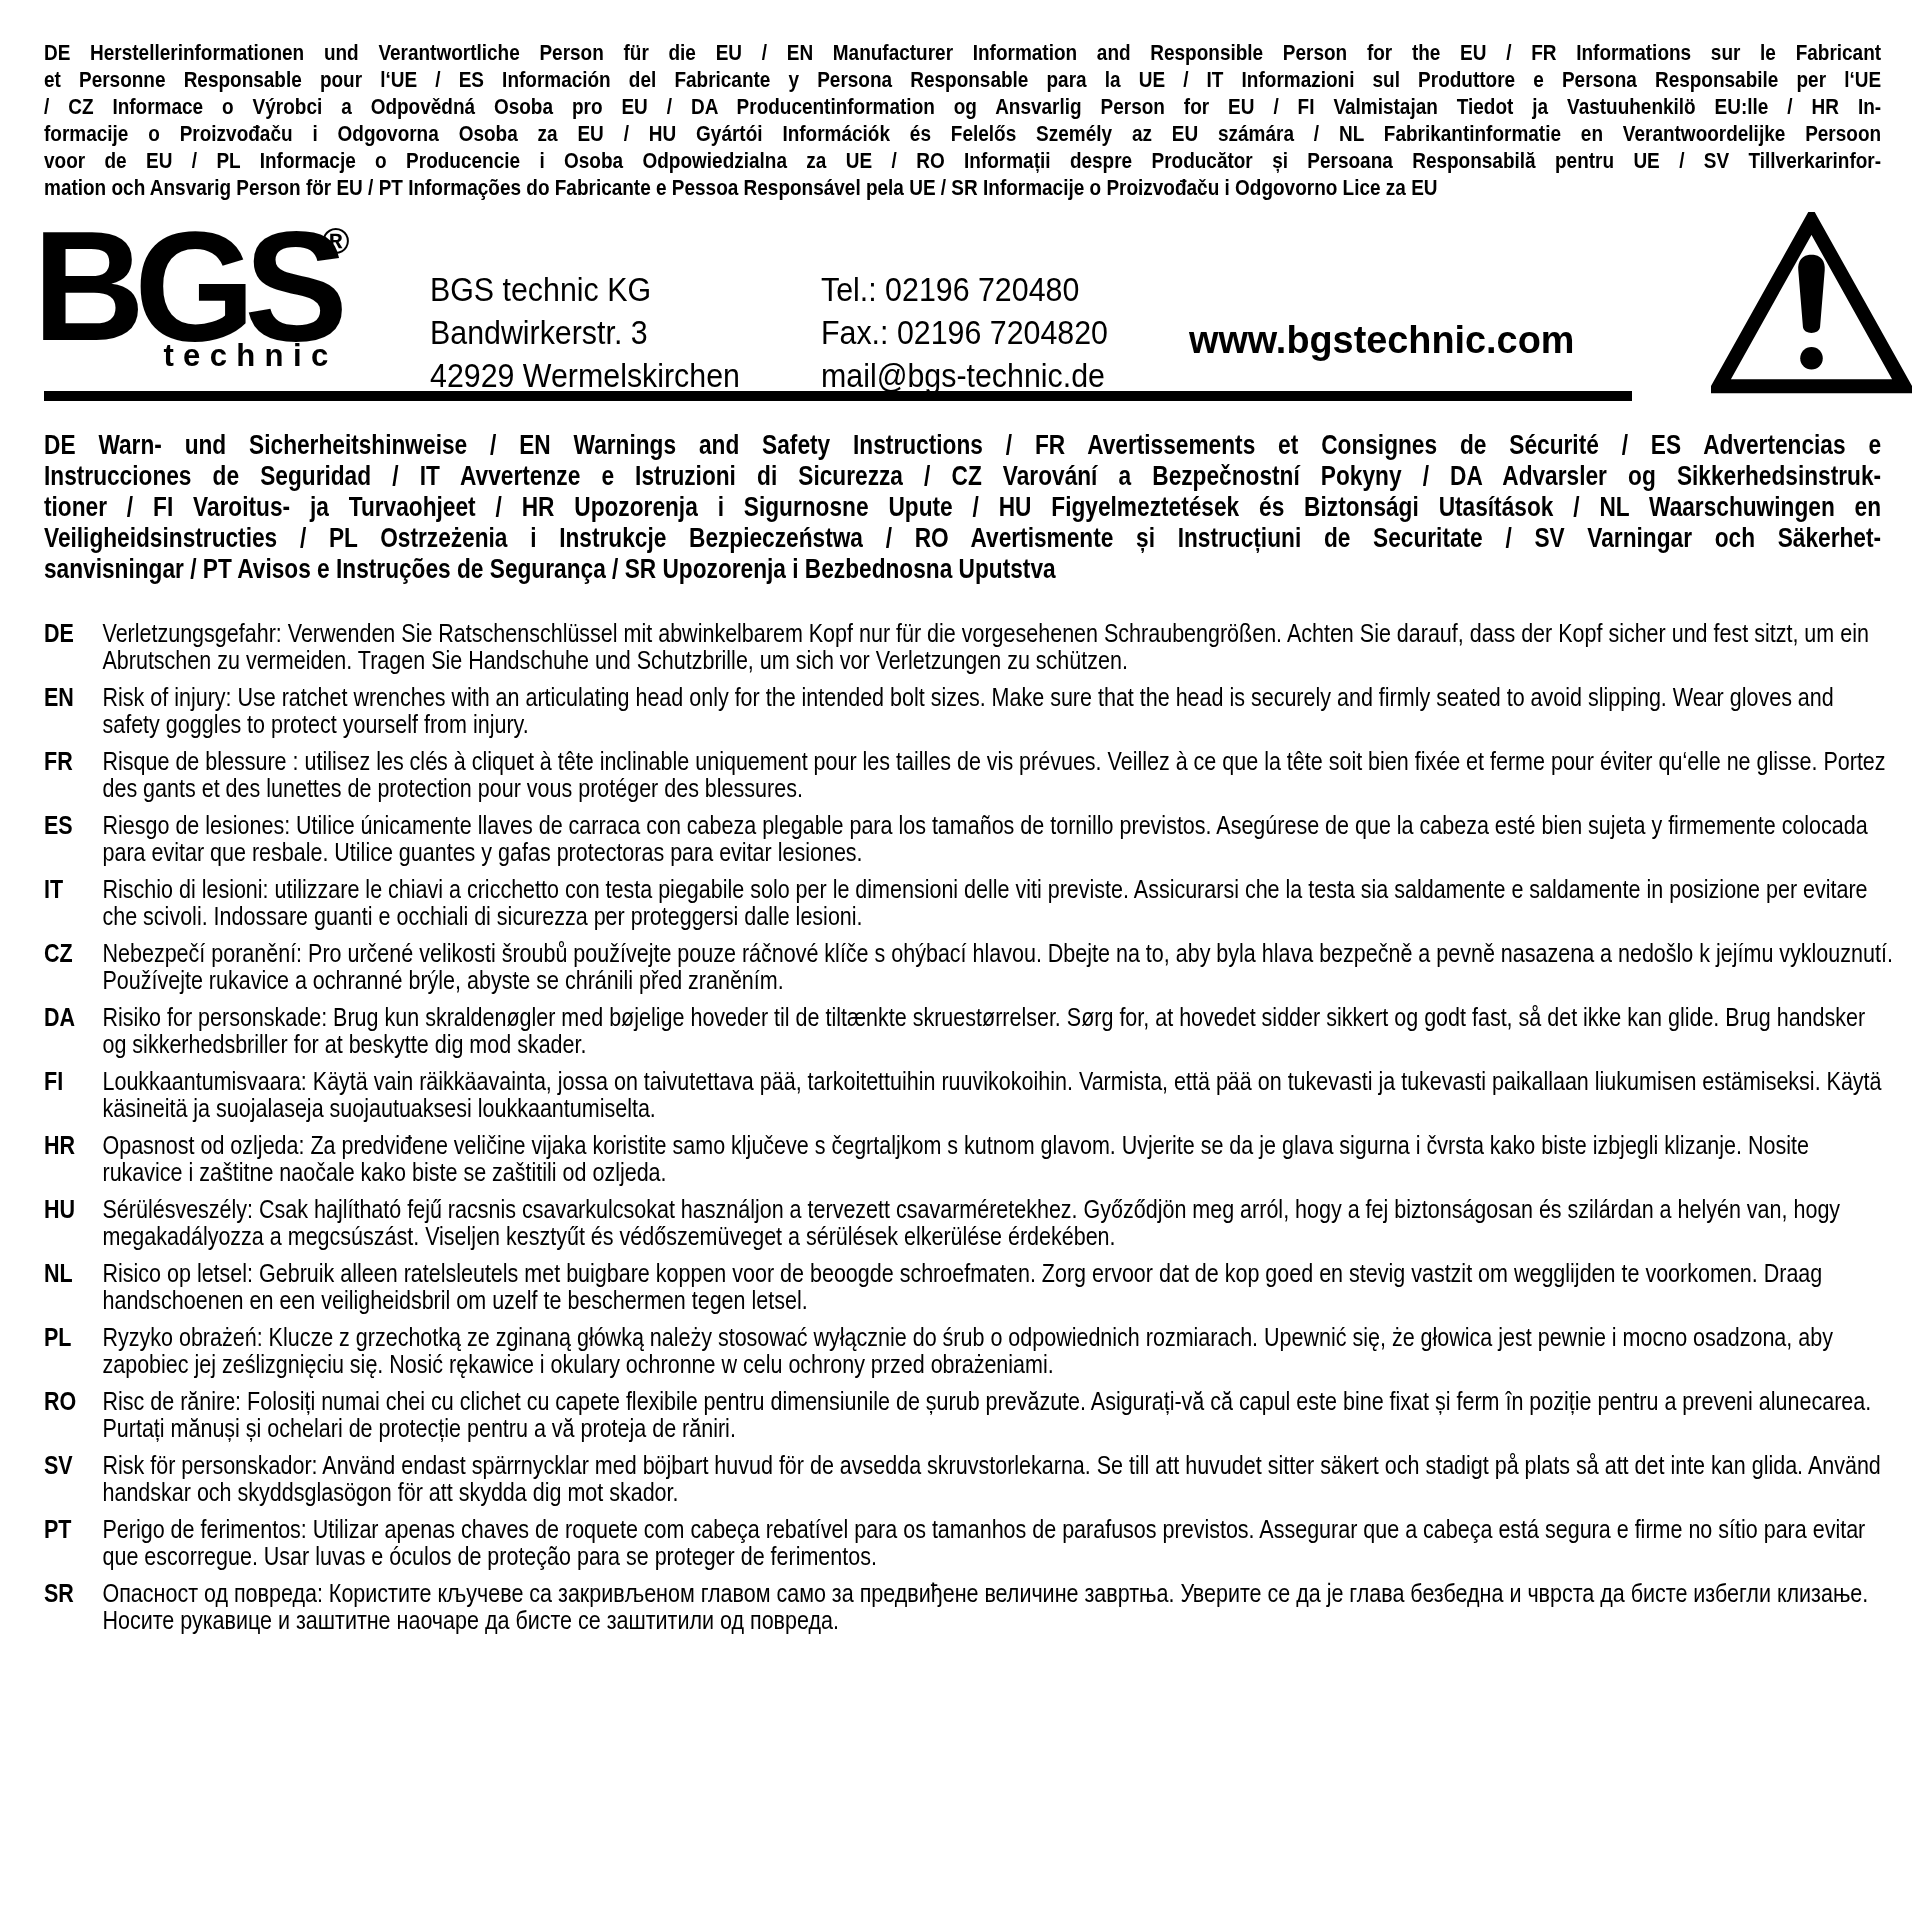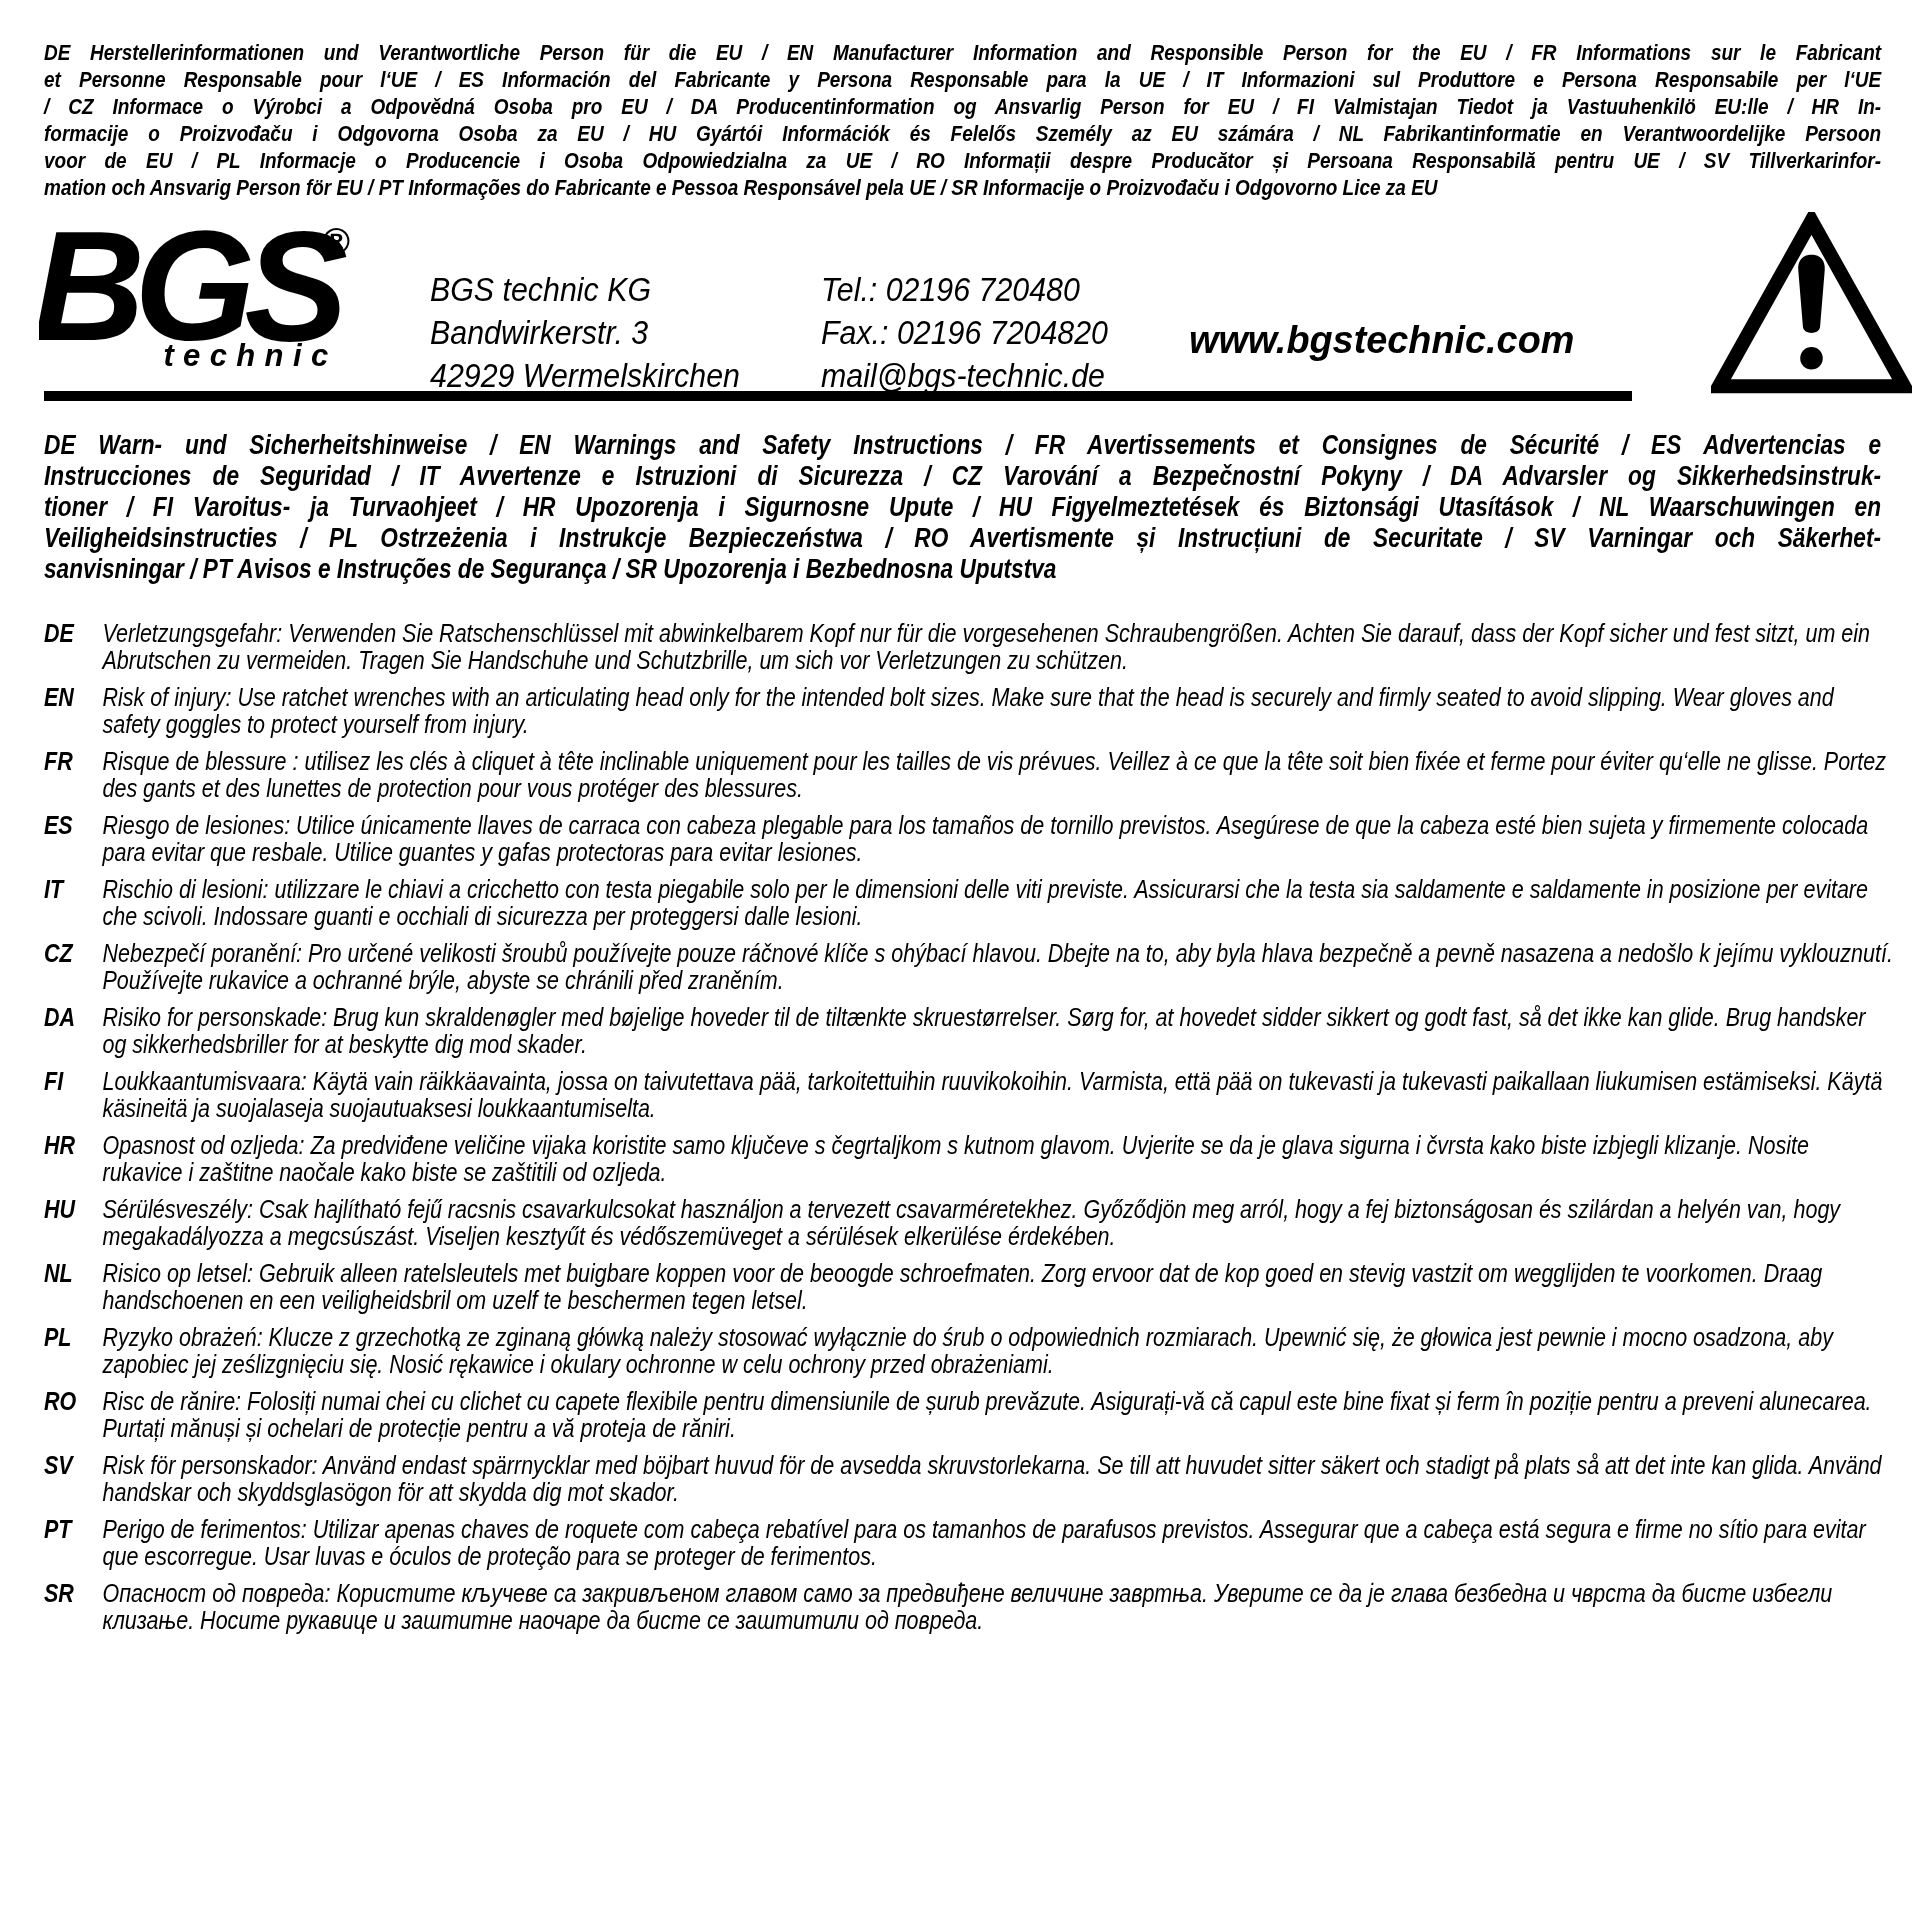--- a/index.html
+++ b/index.html
@@ -1,21 +1,20 @@
 <!DOCTYPE html>
 <html style="font-size:12.5px"><head>
 <meta charset="utf-8">
 <style>
   html,body { margin:0; padding:0; background:#e8e8e8; }
   .page {
     position:relative; width:1930px; height:1930px;
     background:#ffffff; color:#000000;
     font-family:"Liberation Sans", sans-serif;
     overflow:hidden;
-    font-style:italic;
   }
   
   .header1 {
     position:absolute; left:44px; top:39px; width:2187px;
     transform:scaleX(0.84); transform-origin:0 0;
     font-weight:bold; font-size:22.6px; line-height:27px;
   }
   .header2 {
     position:absolute; left:44px; top:430px; width:2187px;
     transform:scaleX(0.84); transform-origin:0 0;

